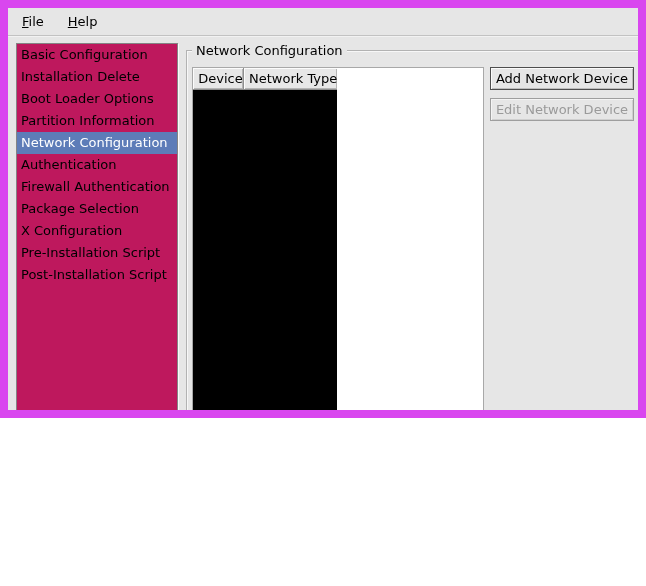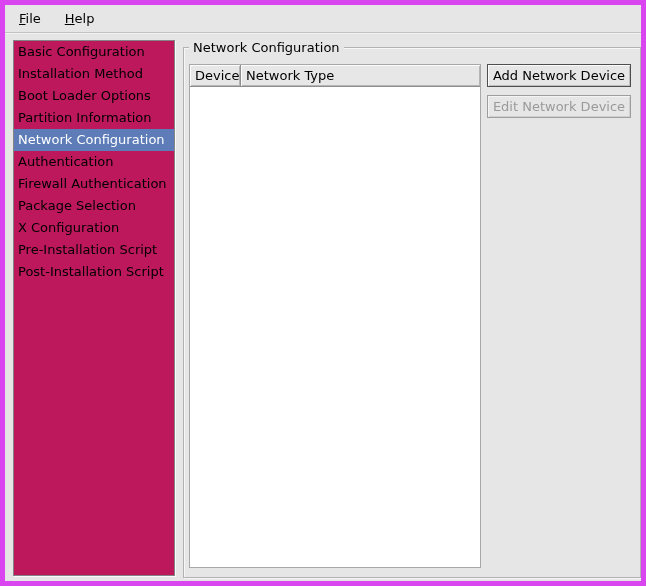--- a/index.html
+++ b/index.html
@@ -5,23 +5,23 @@
   * { margin: 0; padding: 0; box-sizing: border-box; }
   html, body { background: #ffffff; }
   body {
     font-family: "DejaVu Sans", "Liberation Sans", sans-serif;
     font-size: 13px;
     color: #000000;
   }
   .window {
     position: relative;
     width: 646px;
-    height: 586px;
+    height: 418px;
     background: #e6e6e6;
-    border: 5px solid #d946ef;
+    border: 8px solid #d946ef;
     overflow: hidden;
   }
   
   .menubar {
     position: absolute;
     left: 0; top: 0; right: 0;
     height: 28px;
     display: flex;
     align-items: center;
     padding-left: 6px;
@@ -70,24 +70,25 @@
     background: #e6e6e6;
     padding: 0 4px;
     line-height: 17px;
     white-space: nowrap;
   }
   
   .table {
     position: absolute;
     left: 5px; top: 16px;
     width: 292px; height: 504px;
-    background: #7dd3fc;
+    background: #000000;
     border: 1px solid #a8a8a8;
     display: flex;
-    flex-direction: column;
+    flex-direction: row;
+    text-align: center;
   }
   .thead { display: flex; height: 22px; flex: 0 0 22px; }
   .th {
     height: 22px;
     line-height: 21px;
     background: #e7e7e7;
     border-right: 1px solid #8f8f8f;
     border-bottom: 1px solid #8f8f8f;
     box-shadow: inset 1px 1px 0 #fcfcfc, inset -1px -1px 0 #b5b5b5;
     padding-left: 5px;
@@ -129,21 +130,21 @@
 
 <div class="window">
 
   <div class="menubar">
     <div class="menu-item"><span class="mn">F</span><span>ile</span></div>
     <div class="menu-item"><span class="mn">H</span><span>elp</span></div>
   </div>
 
   <div class="sidebar">
     <div class="side-item">Basic Configuration</div>
-    <div class="side-item">Installation Method</div>
+    <div class="side-item">Installation Delete</div>
     <div class="side-item">Boot Loader Options</div>
     <div class="side-item">Partition Information</div>
     <div class="side-item selected">Network Configuration</div>
     <div class="side-item">Authentication</div>
     <div class="side-item">Firewall Authentication</div>
     <div class="side-item">Package Selection</div>
     <div class="side-item">X Configuration</div>
     <div class="side-item">Pre-Installation Script</div>
     <div class="side-item">Post-Installation Script</div>
   </div>

